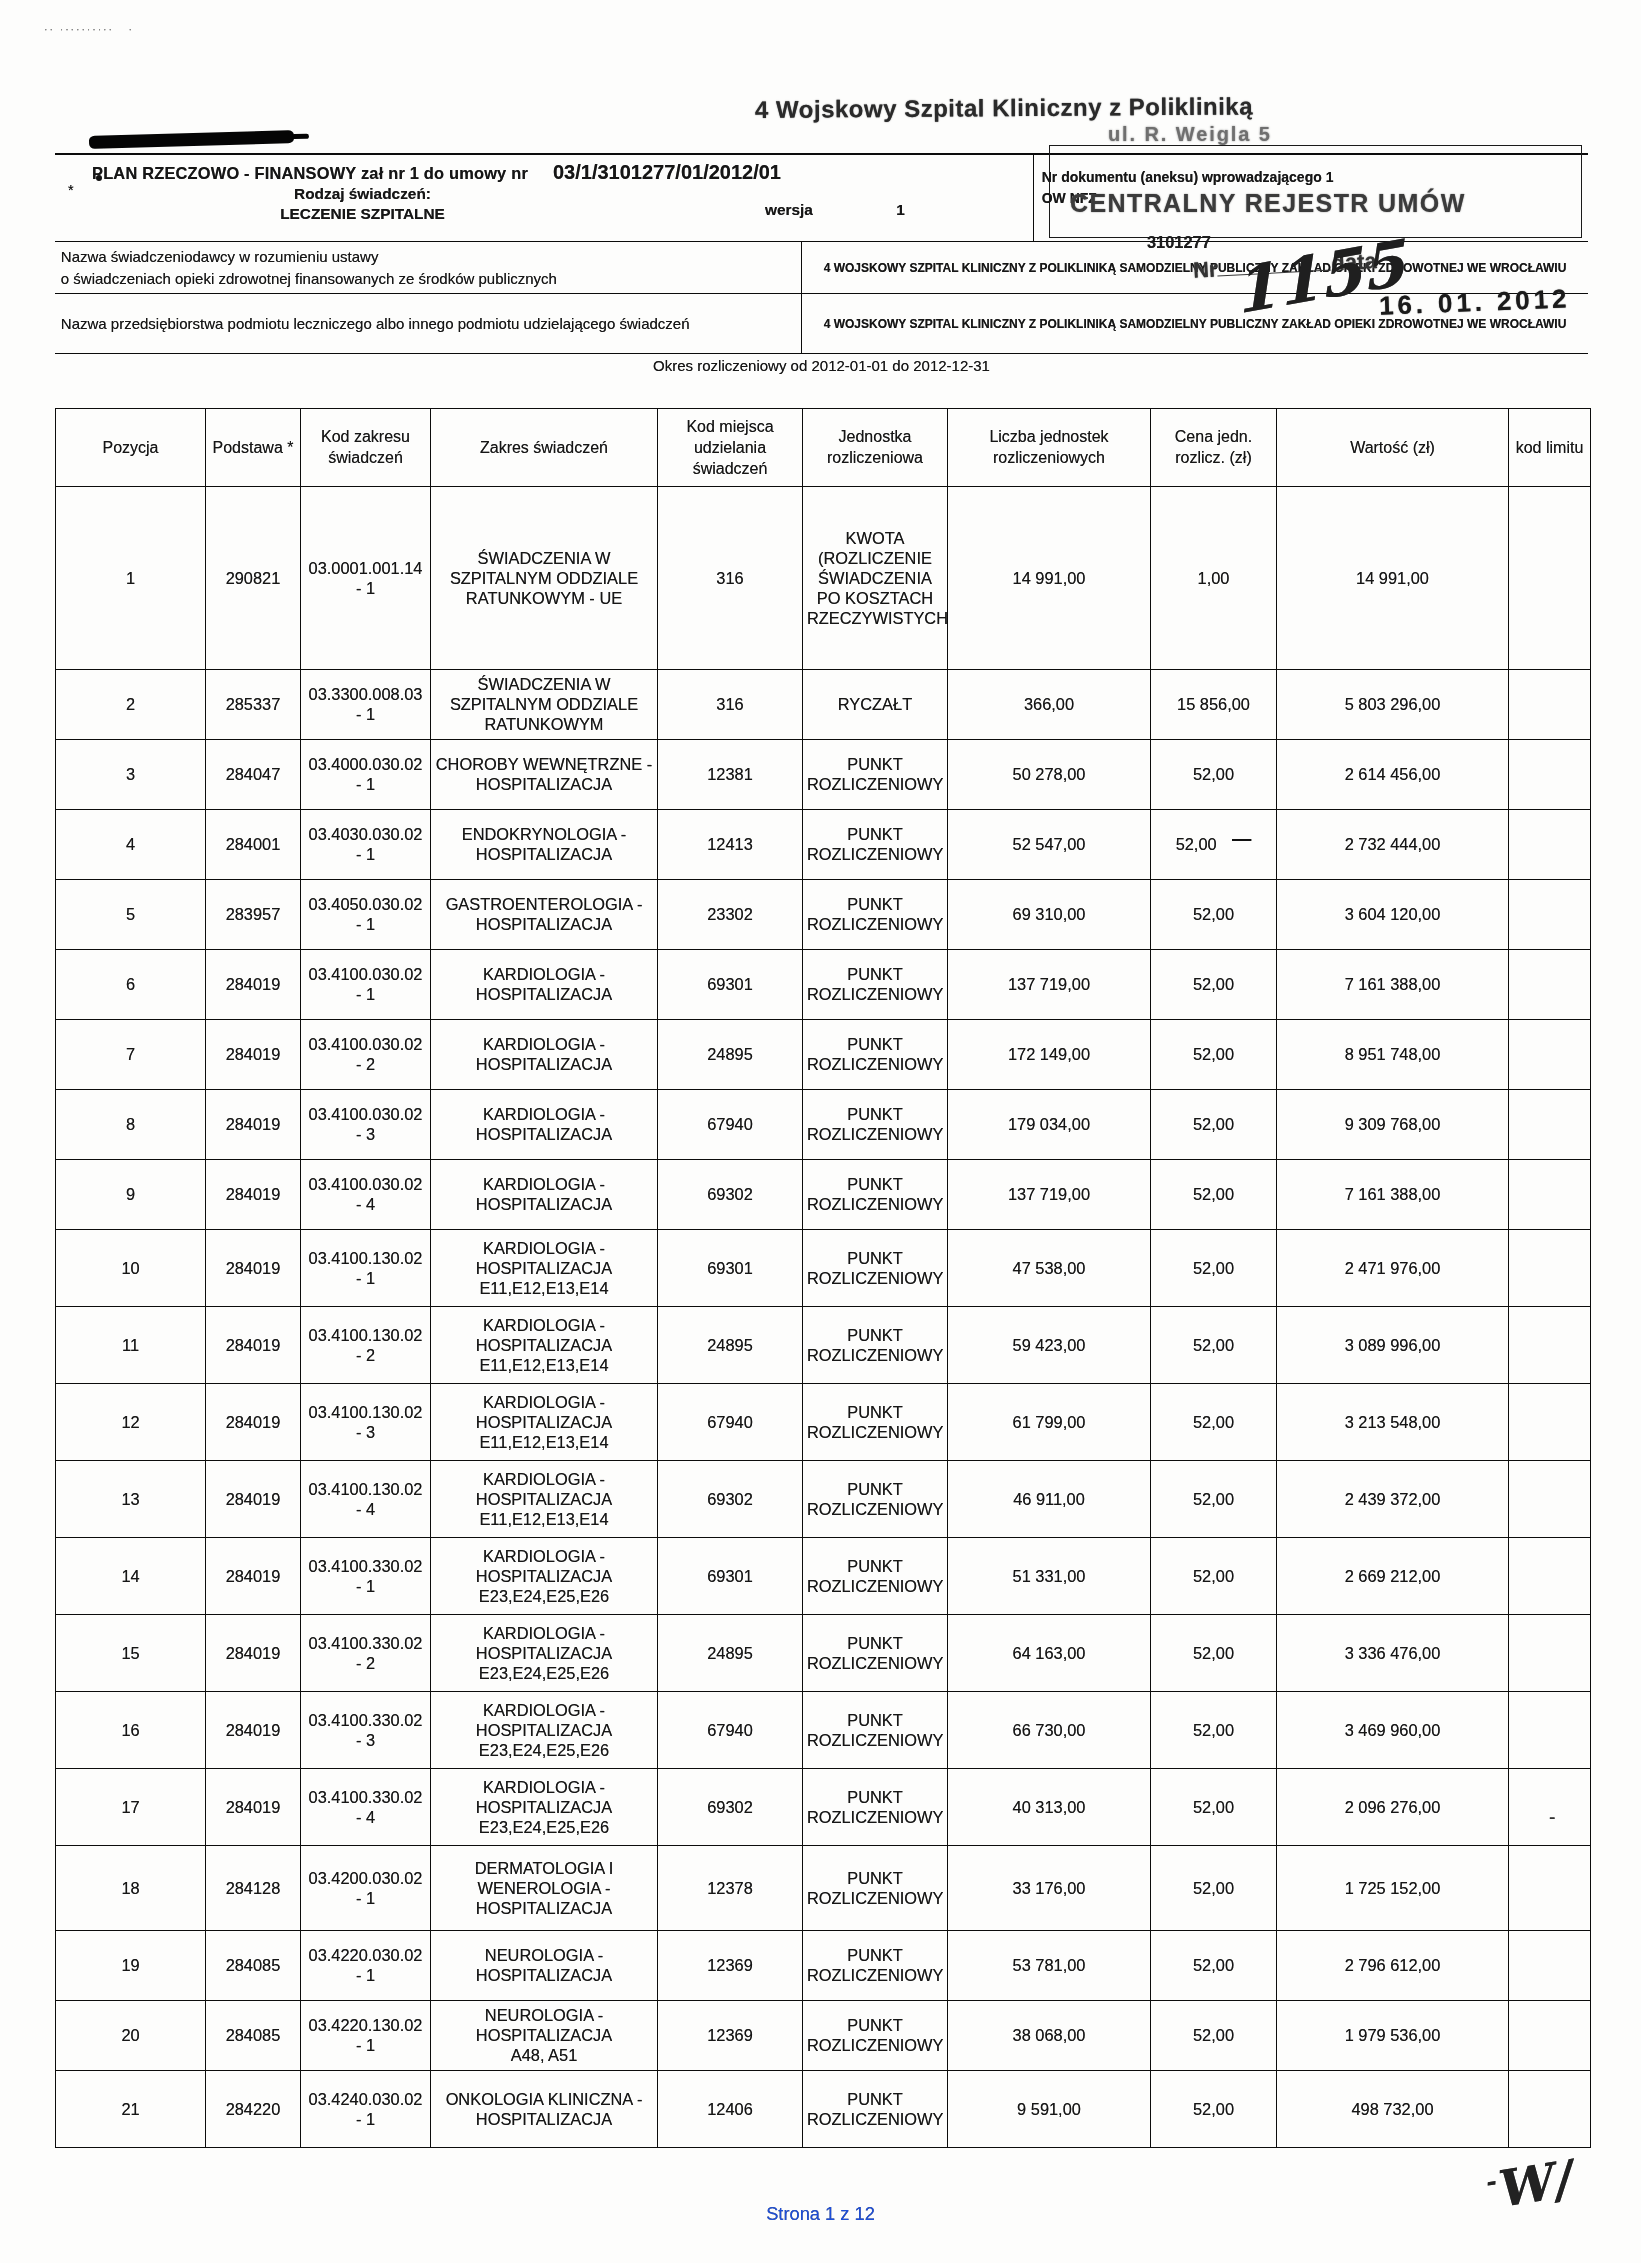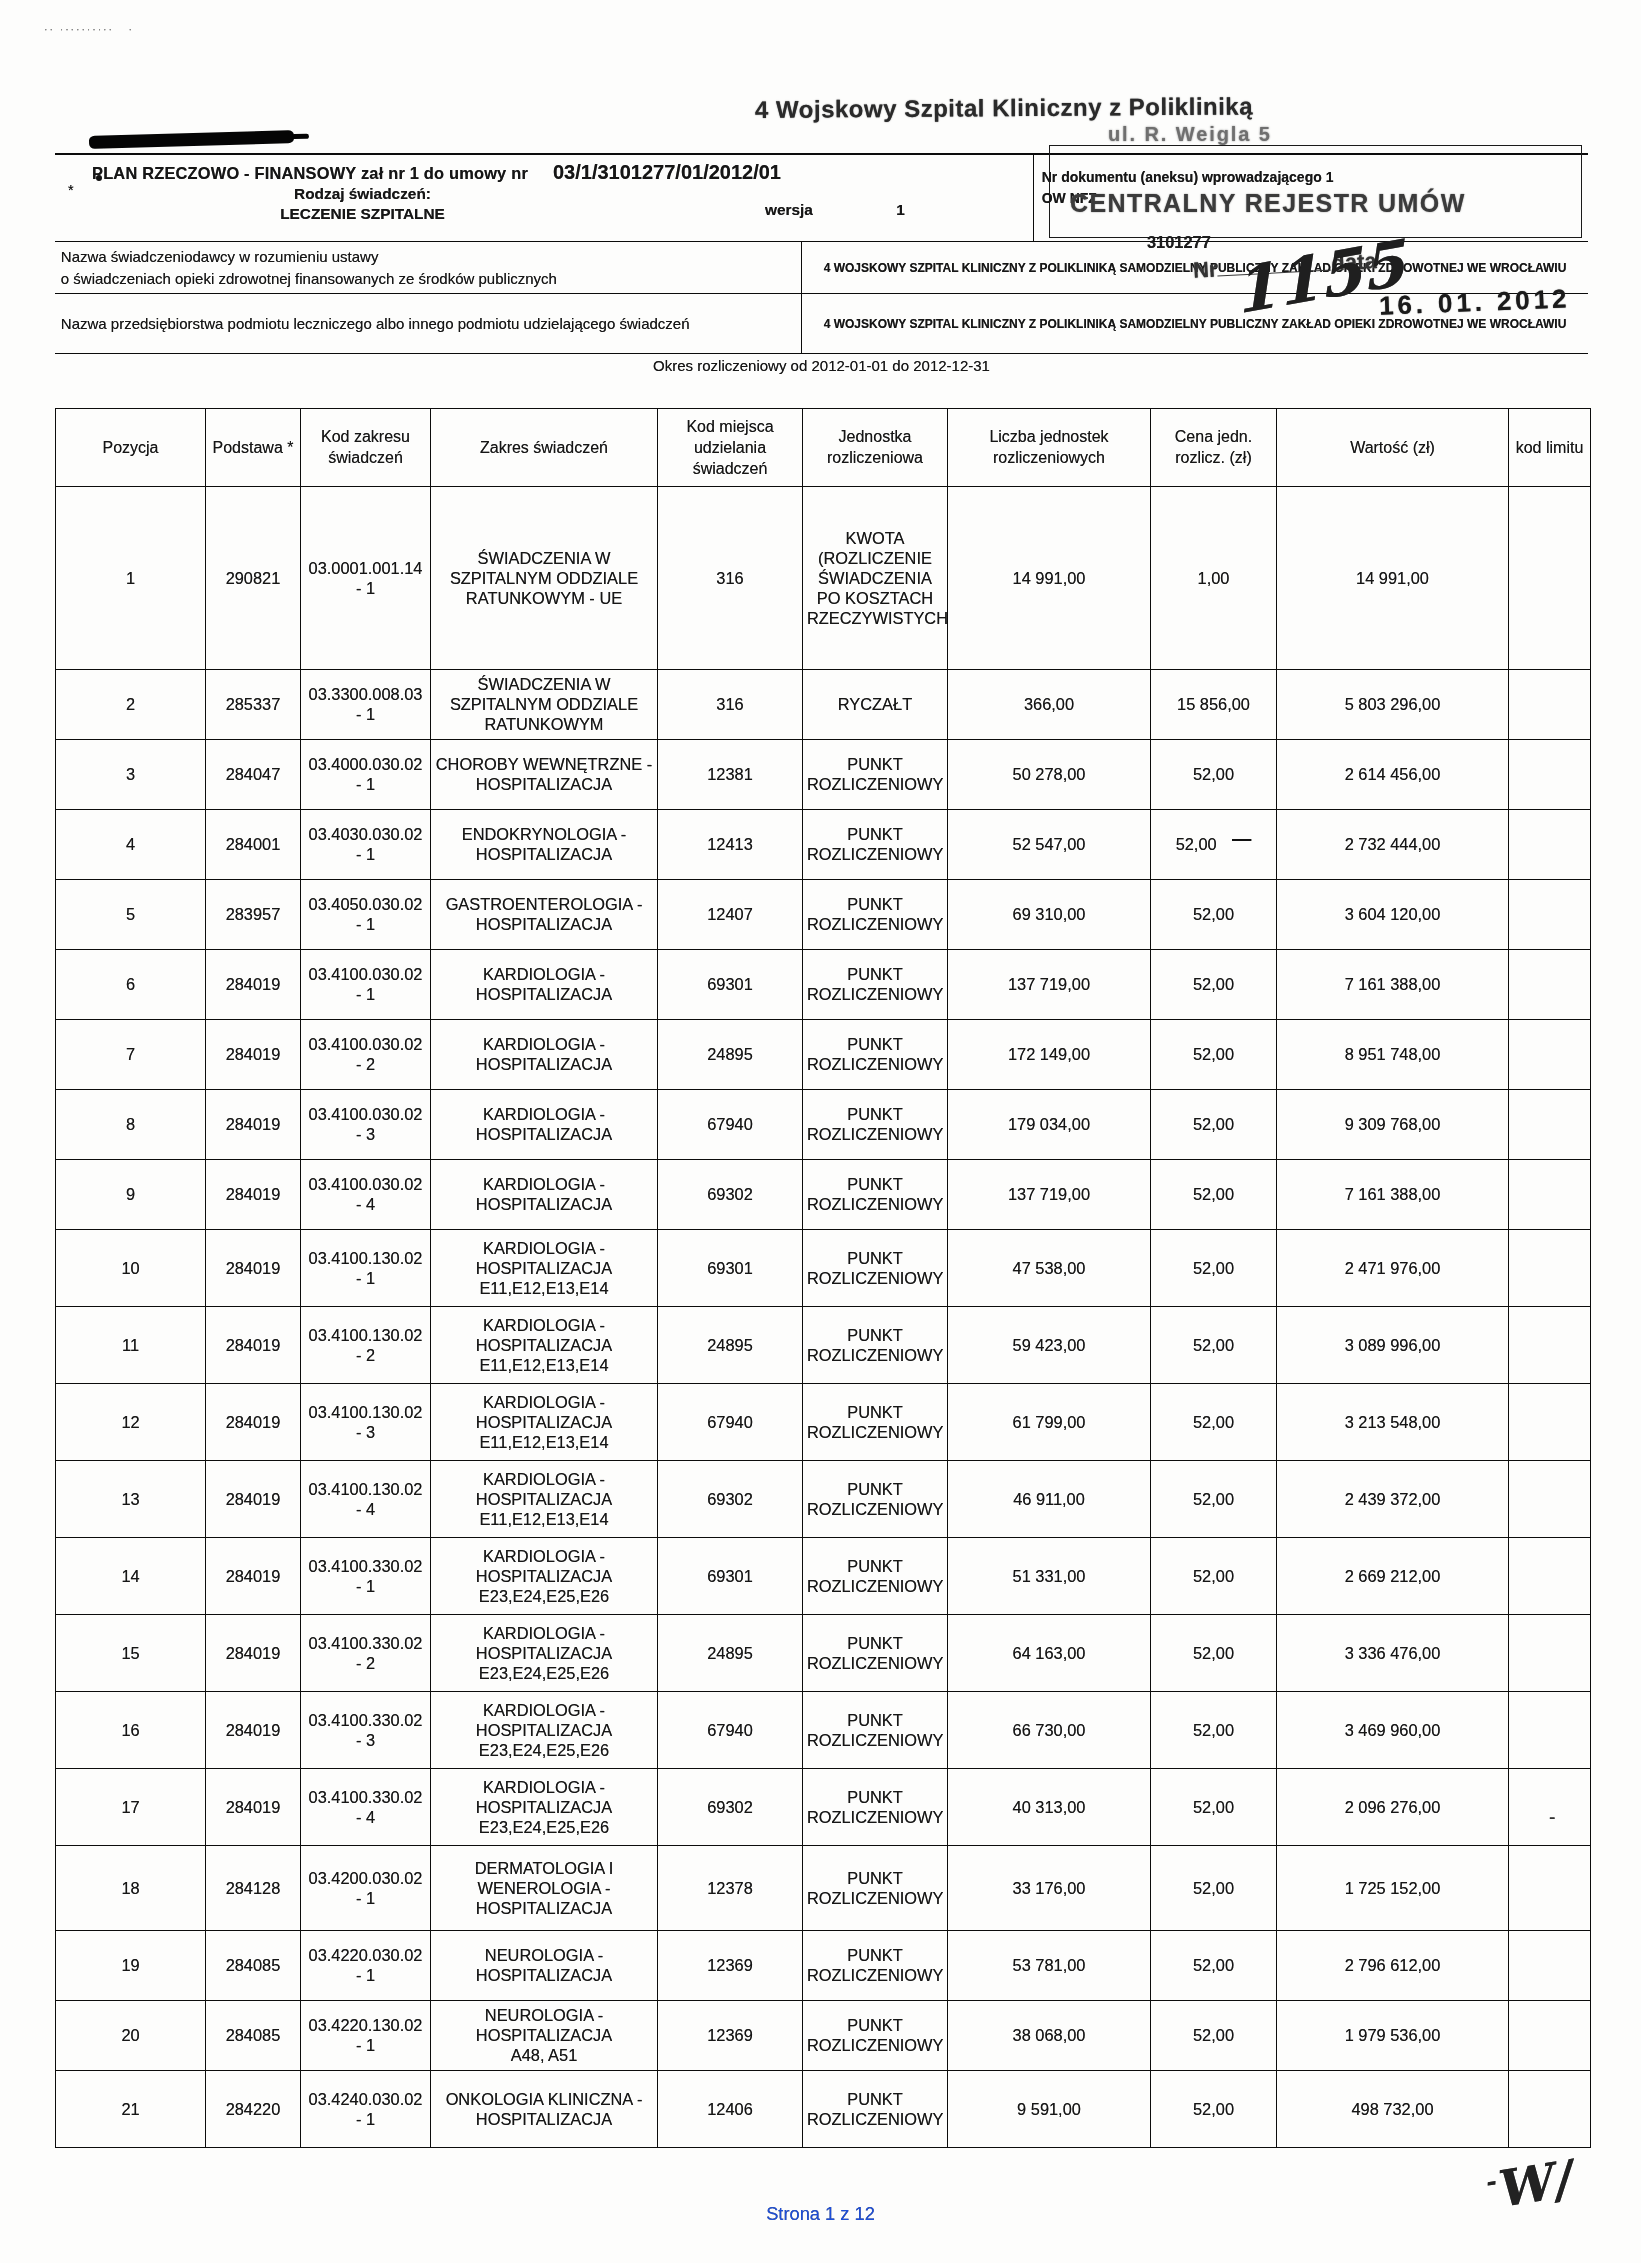--- a/index.html
+++ b/index.html
@@ -211,21 +211,21 @@
           <td>2 732 444,00</td>
           <td></td>
         </tr>
         <tr>
           <td>5</td>
           <td>283957</td>
           <td>03.4050.030.02 - 1</td>
           <td class="zakres">
             <div>GASTROENTEROLOGIA - HOSPITALIZACJA</div>
           </td>
-          <td>12407</td>
+          <td>23302</td>
           <td class="jedn">PUNKT ROZLICZENIOWY</td>
           <td>69 310,00</td>
           <td><span>52,00</span></td>
           <td>3 604 120,00</td>
           <td></td>
         </tr>
         <tr>
           <td>6</td>
           <td>284019</td>
           <td>03.4100.030.02 - 1</td>

